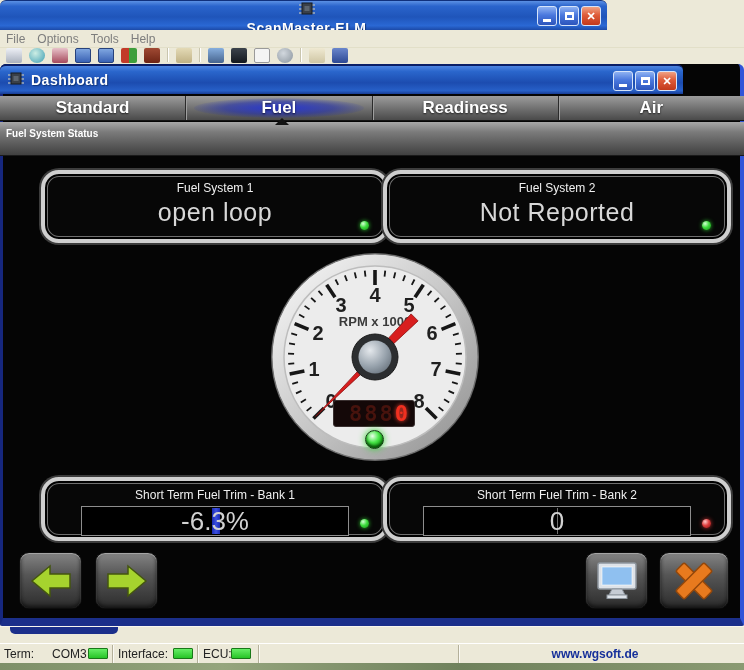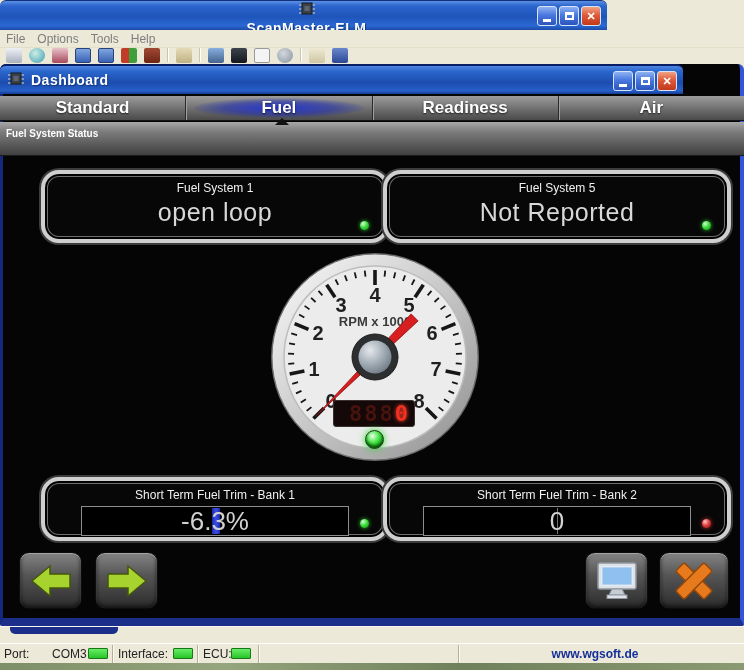--- a/index.html
+++ b/index.html
@@ -227,21 +227,21 @@
     <div id="section-header">
       <span>Fuel System Status</span>
     </div>
 
     <div class="panel r1 p1">
       <div class="panel-title">Fuel System 1</div>
       <div class="panel-value">open loop</div>
       <span class="led green"></span>
     </div>
     <div class="panel r1 p2">
-      <div class="panel-title">Fuel System 5</div>
+      <div class="panel-title">Fuel System 2</div>
       <div class="panel-value">Not Reported</div>
       <span class="led green"></span>
     </div>
 
     <div id="gauge">
       <svg id="gauge-svg" width="214" height="214" viewBox="0 0 214 214">
         <defs>
           <linearGradient id="bezel" x1="0" y1="0" x2="1" y2="1">
             <stop offset="0" stop-color="#fbfbfb"></stop>
               <stop offset=".5" stop-color="#c8c8c8"></stop>
@@ -366,21 +366,21 @@
         </g>
       </svg>
     </div>
   </div>
 
   <div id="scrollstrip">
     <div id="scroll-tab"></div>
   </div>
 
   <div id="statusbar">
-    <span class="sb-text" style="left:4px;">Port:</span>
+    <span class="sb-text" style="left:4px;">Term:</span>
     <span class="sb-text" style="left:52px;">COM3</span>
     <span class="sb-led" style="left:88px;"></span>
     <span class="sb-div" style="left:112px;"></span>
     <span class="sb-text" style="left:118px;">Interface:</span>
     <span class="sb-led" style="left:173px;"></span>
     <span class="sb-div" style="left:197px;"></span>
     <span class="sb-text" style="left:203px;">ECU:</span>
     <span class="sb-led" style="left:231px;"></span>
     <span class="sb-div" style="left:258px;"></span>
     <span class="sb-div" style="left:458px;"></span>

